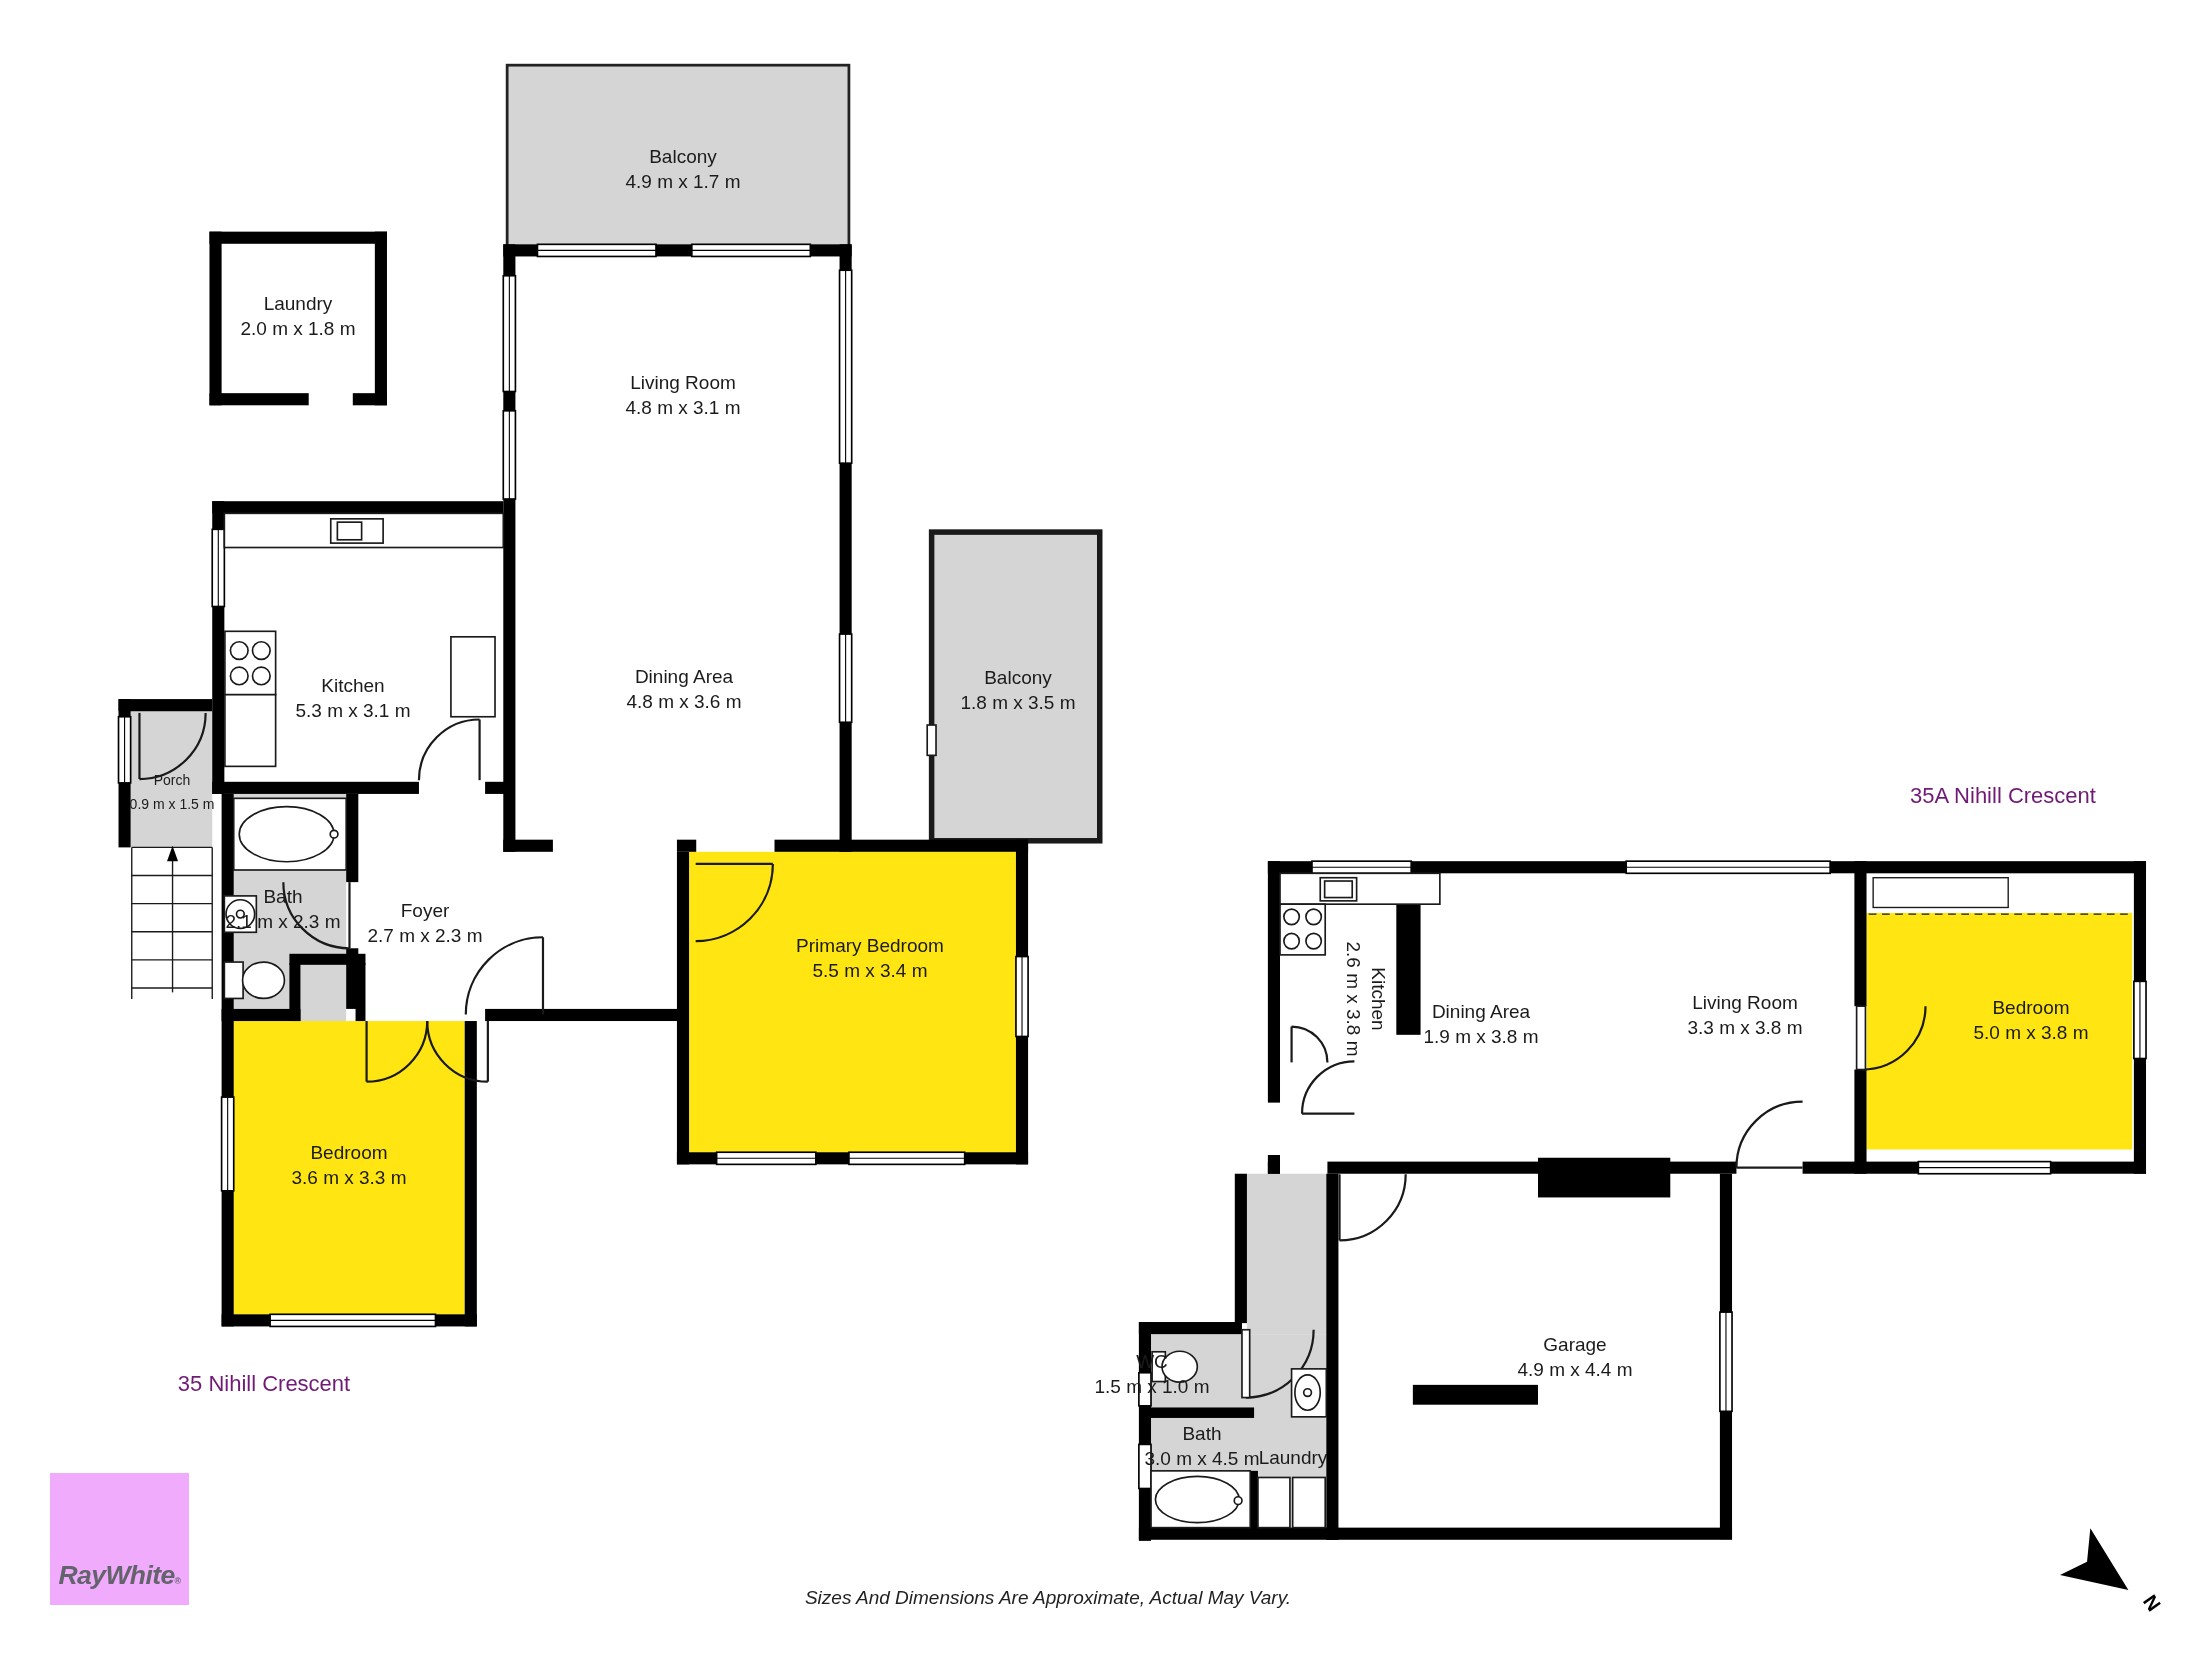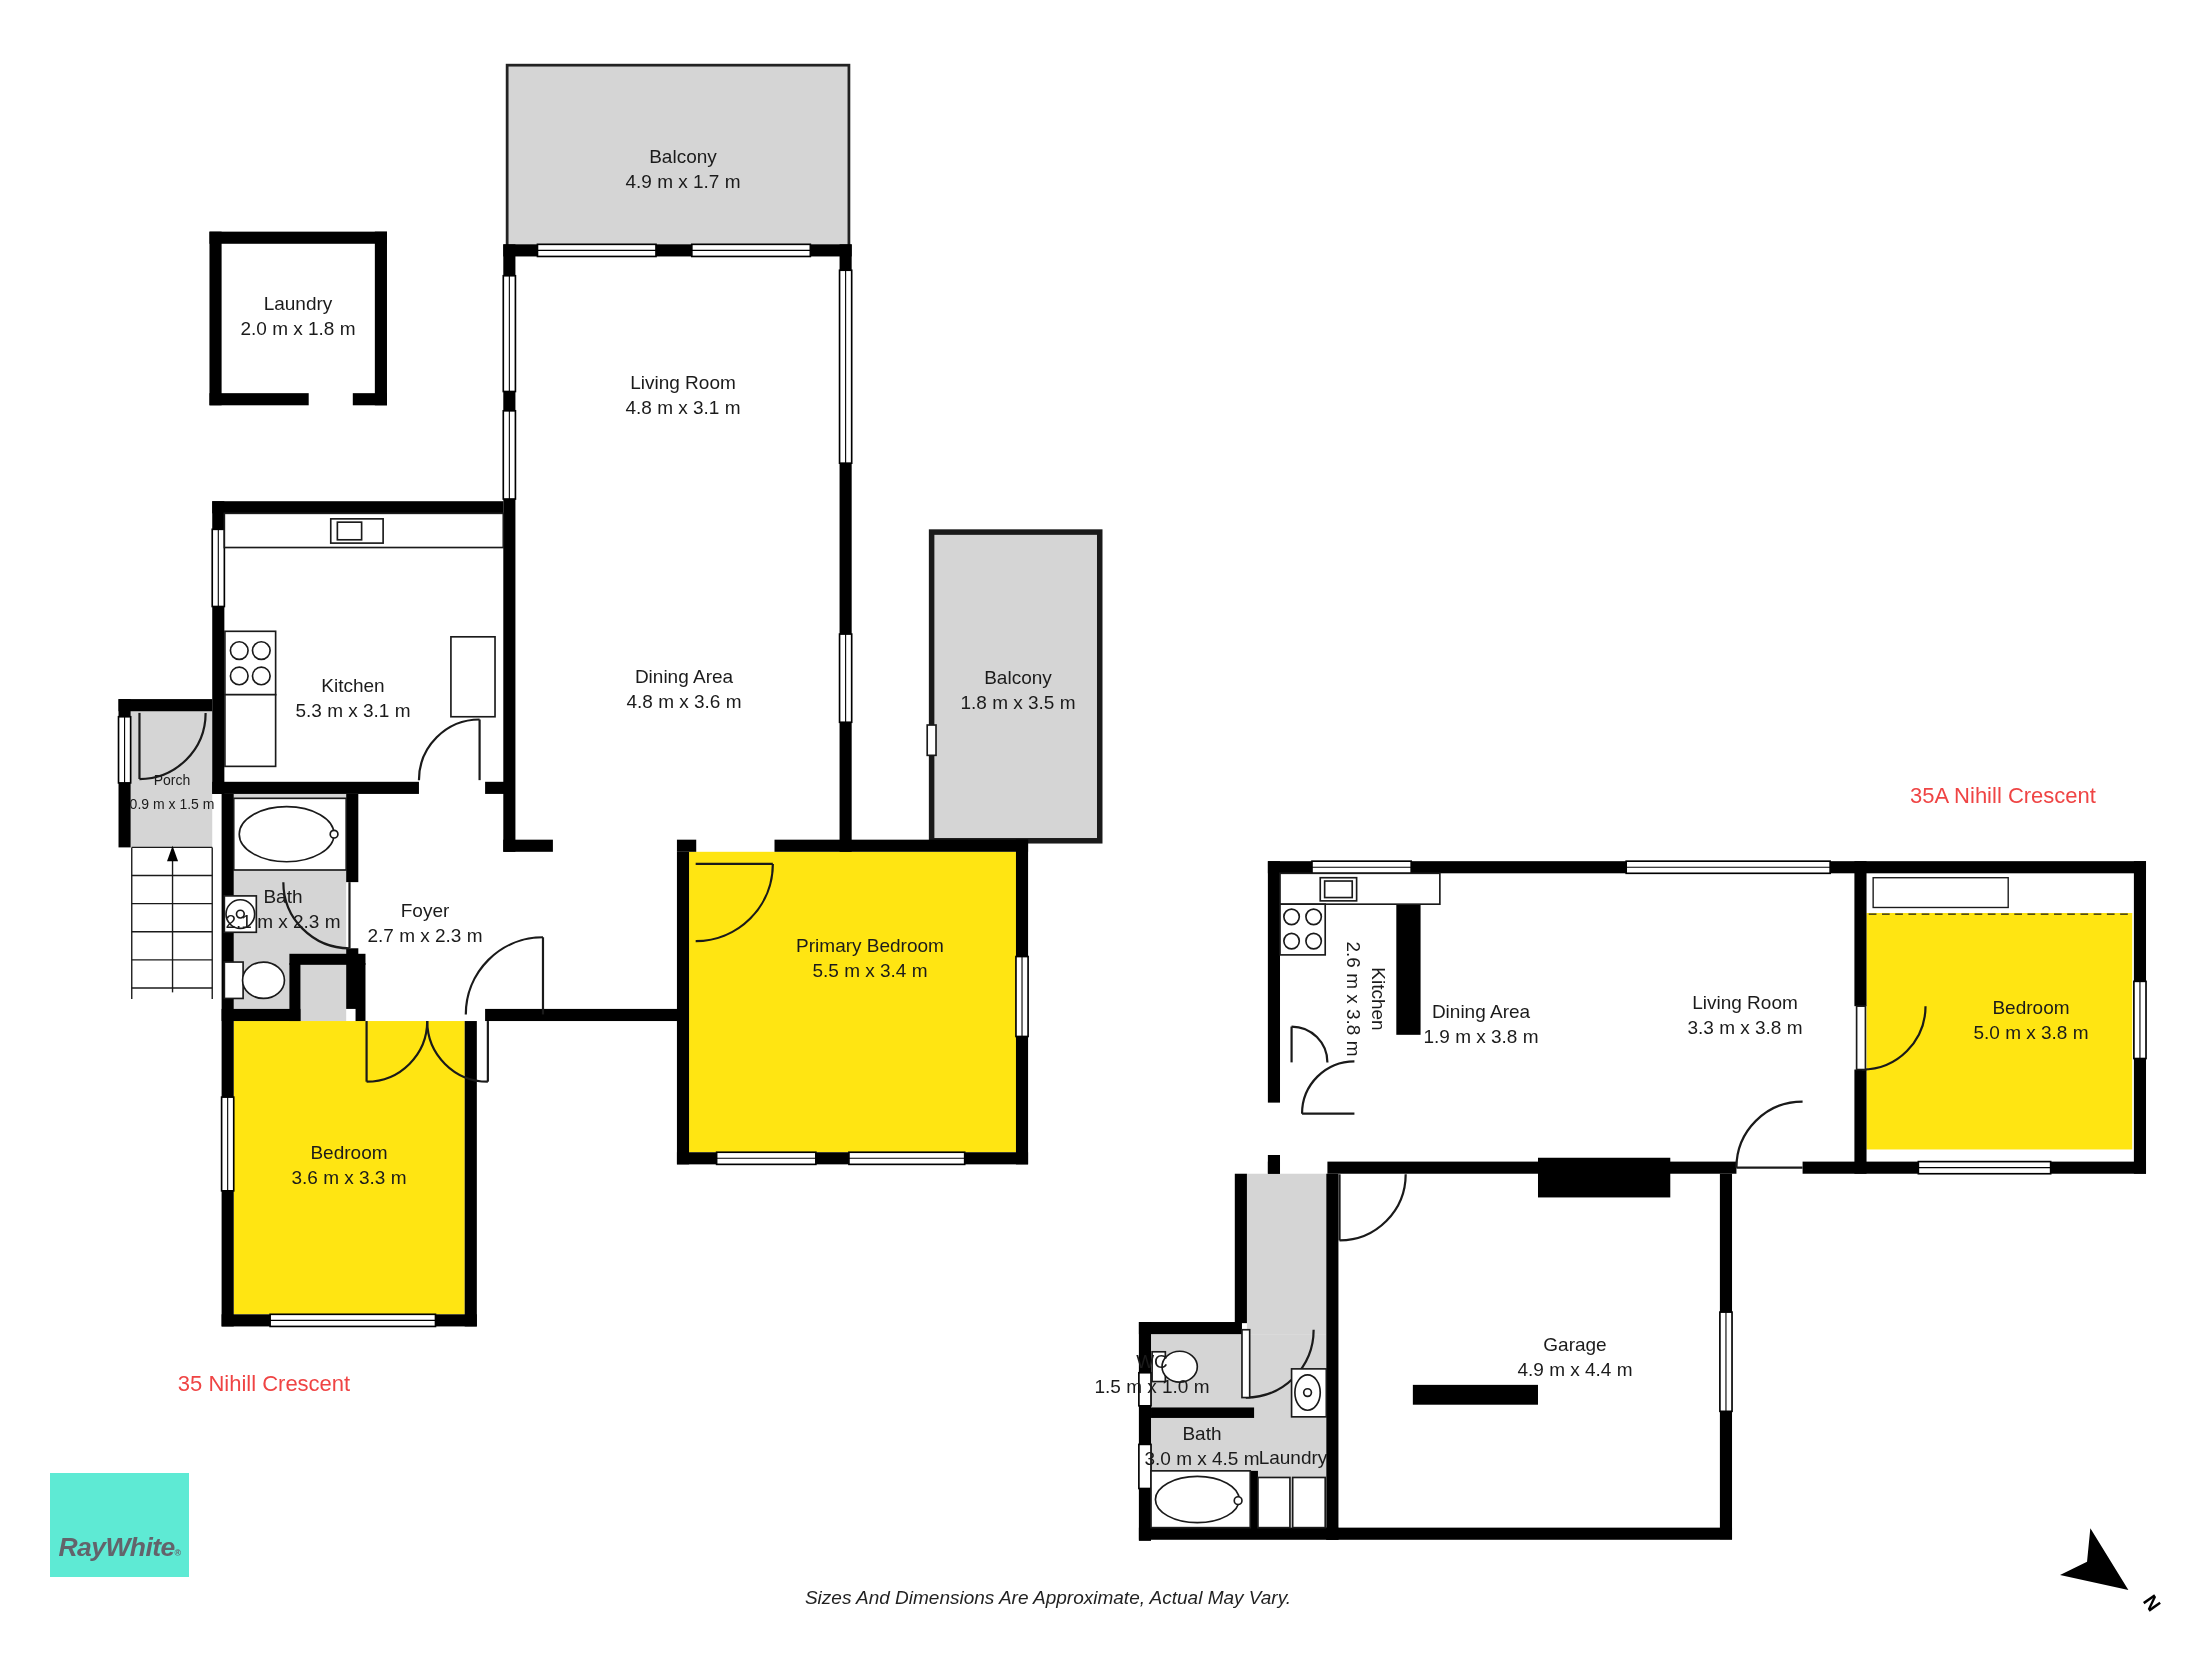--- a/index.html
+++ b/index.html
@@ -3,23 +3,23 @@
 <meta charset="utf-8">
 <style>
   html,body{margin:0;padding:0;background:#fff;}
   #canvas{position:relative;width:2205px;height:1654px;background:#fff;overflow:hidden;
           font-family:"Liberation Sans",sans-serif;color:#1b1b1b;}
   #plan-svg{position:absolute;left:0;top:0;}
   .lbl{position:absolute;transform:translate(-50%,-50%);text-align:center;
        font-size:19px;line-height:25px;white-space:nowrap;color:#1b1b1b;}
   .lbl .nm,.lbl .dm{display:block;}
   .lbl-rot{transform:translate(-50%,-50%) rotate(90deg);}
-  .addr{position:absolute;transform:translate(-50%,-50%);font-size:22px;white-space:nowrap;color:#ef4444;}
+  .addr{position:absolute;transform:translate(-50%,-50%);font-size:22px;white-space:nowrap;color:#701a75;}
   .disclaimer{position:absolute;transform:translate(-50%,-50%);font-size:19px;color:#222;white-space:nowrap;font-style:italic;}
-  .logo{position:absolute;left:50px;top:1473px;width:139px;height:104px;background:#5eead4;
+  .logo{position:absolute;left:50px;top:1473px;width:139px;height:132px;background:#f0abfc;
         display:flex;align-items:flex-end;justify-content:center;}
   .logo-text{font-style:italic;font-weight:bold;font-size:26.5px;color:#63636b;
              letter-spacing:-0.6px;padding-bottom:14.3px;}
   .logo-reg{font-size:8.8px;font-style:normal;vertical-align:baseline;}
 </style>
 </head>
 <body>
 
 <div id="canvas">
 

